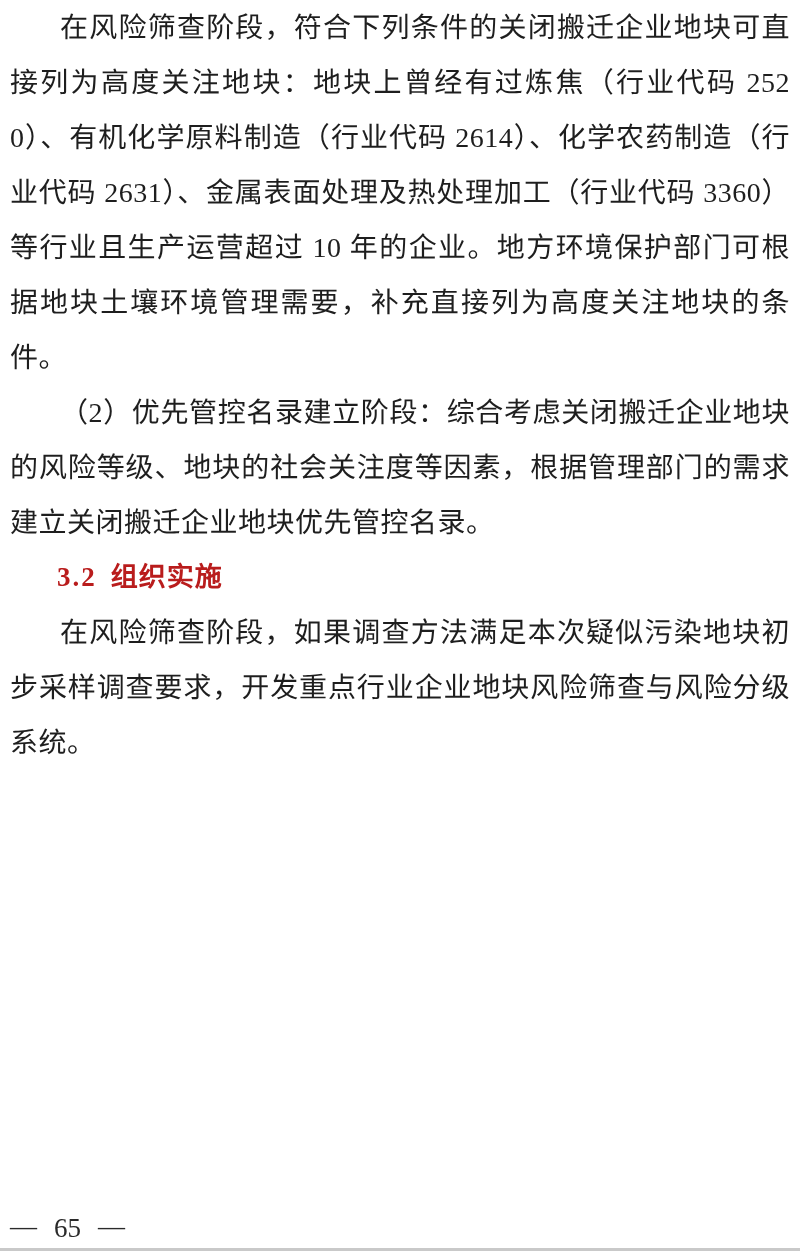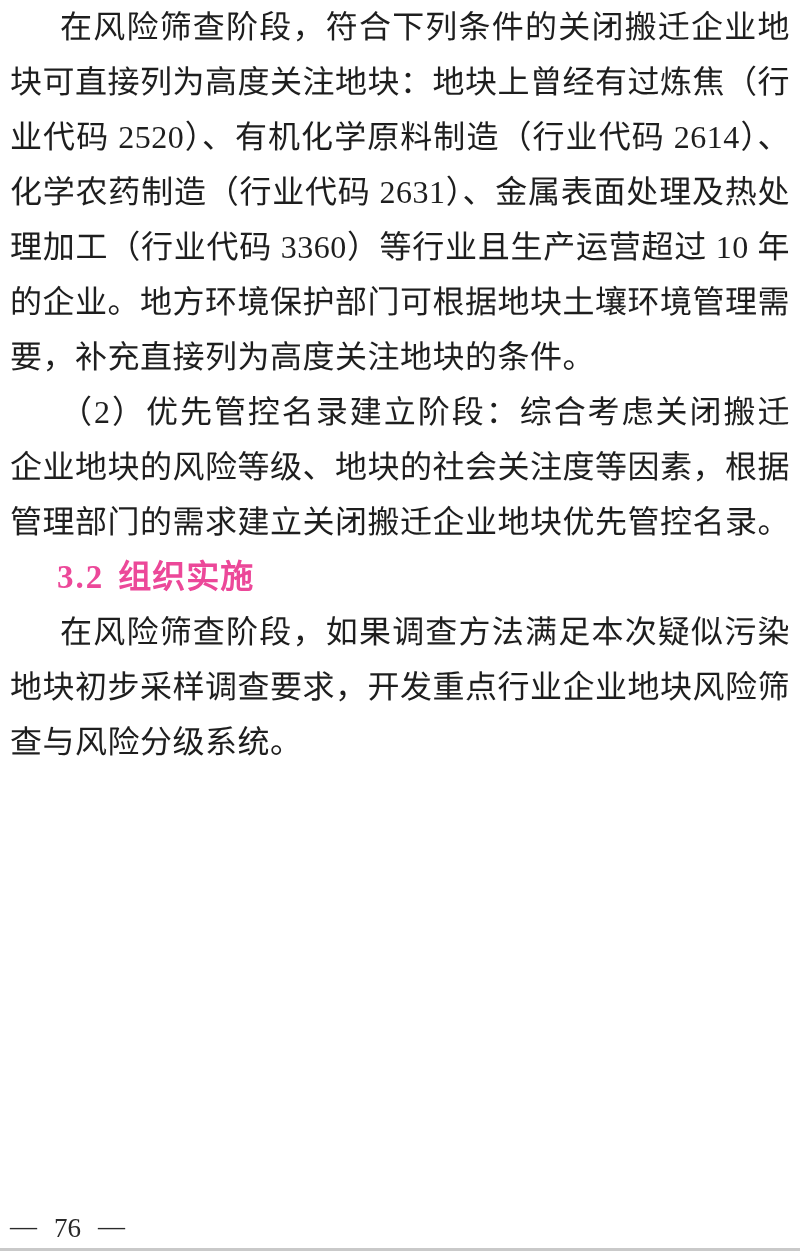--- a/index.html
+++ b/index.html
@@ -21,36 +21,36 @@
     color: #1e1e1e;
   }
   .doc-body {
     position: absolute;
     top: 0;
     left: 10px;
     right: 10px;
   }
   .para {
     margin: 0;
-    font-size: 32px;
+    font-size: 28px;
     line-height: 55px;
     letter-spacing: 0.5px;
     text-align: justify;
     text-justify: inter-ideograph;
     text-indent: 50px;
     word-break: break-all;
   }
   .heading {
     margin: 0;
-    font-size: 33px;
+    font-size: 27px;
     line-height: 55px;
     font-weight: 700;
     text-indent: 47px;
     letter-spacing: 1px;
-    color: #ec4899;
+    color: #b91c1c;
     font-family: Liberation Serif, serif;
   }
   .heading .h-num {
     letter-spacing: 2px;
     margin-right: 14px;
   }
   .footer {
     position: absolute;
     left: 10px;
     top: 1210px;
@@ -82,18 +82,18 @@
     <p class="para">在风险筛查阶段，符合下列条件的关闭搬迁企业地块可直接列为高度关注地块：地块上曾经有过炼焦（行业代码 2520）、有机化学原料制造（行业代码 2614）、化学农药制造（行业代码 2631）、金属表面处理及热处理加工（行业代码 3360）等行业且生产运营超过 10 年的企业。地方环境保护部门可根据地块土壤环境管理需要，补充直接列为高度关注地块的条件。</p>
     <p class="para">（2）优先管控名录建立阶段：综合考虑关闭搬迁企业地块的风险等级、地块的社会关注度等因素，根据管理部门的需求建立关闭搬迁企业地块优先管控名录。</p>
     <h2 class="heading">
       <span class="h-num">3.2</span><span class="h-title">组织实施</span>
     </h2>
     <p class="para">在风险筛查阶段，如果调查方法满足本次疑似污染地块初步采样调查要求，开发重点行业企业地块风险筛查与风险分级系统。</p>
   </main>
 
   <footer class="footer">
     <span class="dash">—</span>
-    <span class="pagenum">76</span>
+    <span class="pagenum">65</span>
     <span class="dash">—</span>
   </footer>
 
   <div class="bottom-rule"></div>
 </div>
 
 </body></html>

